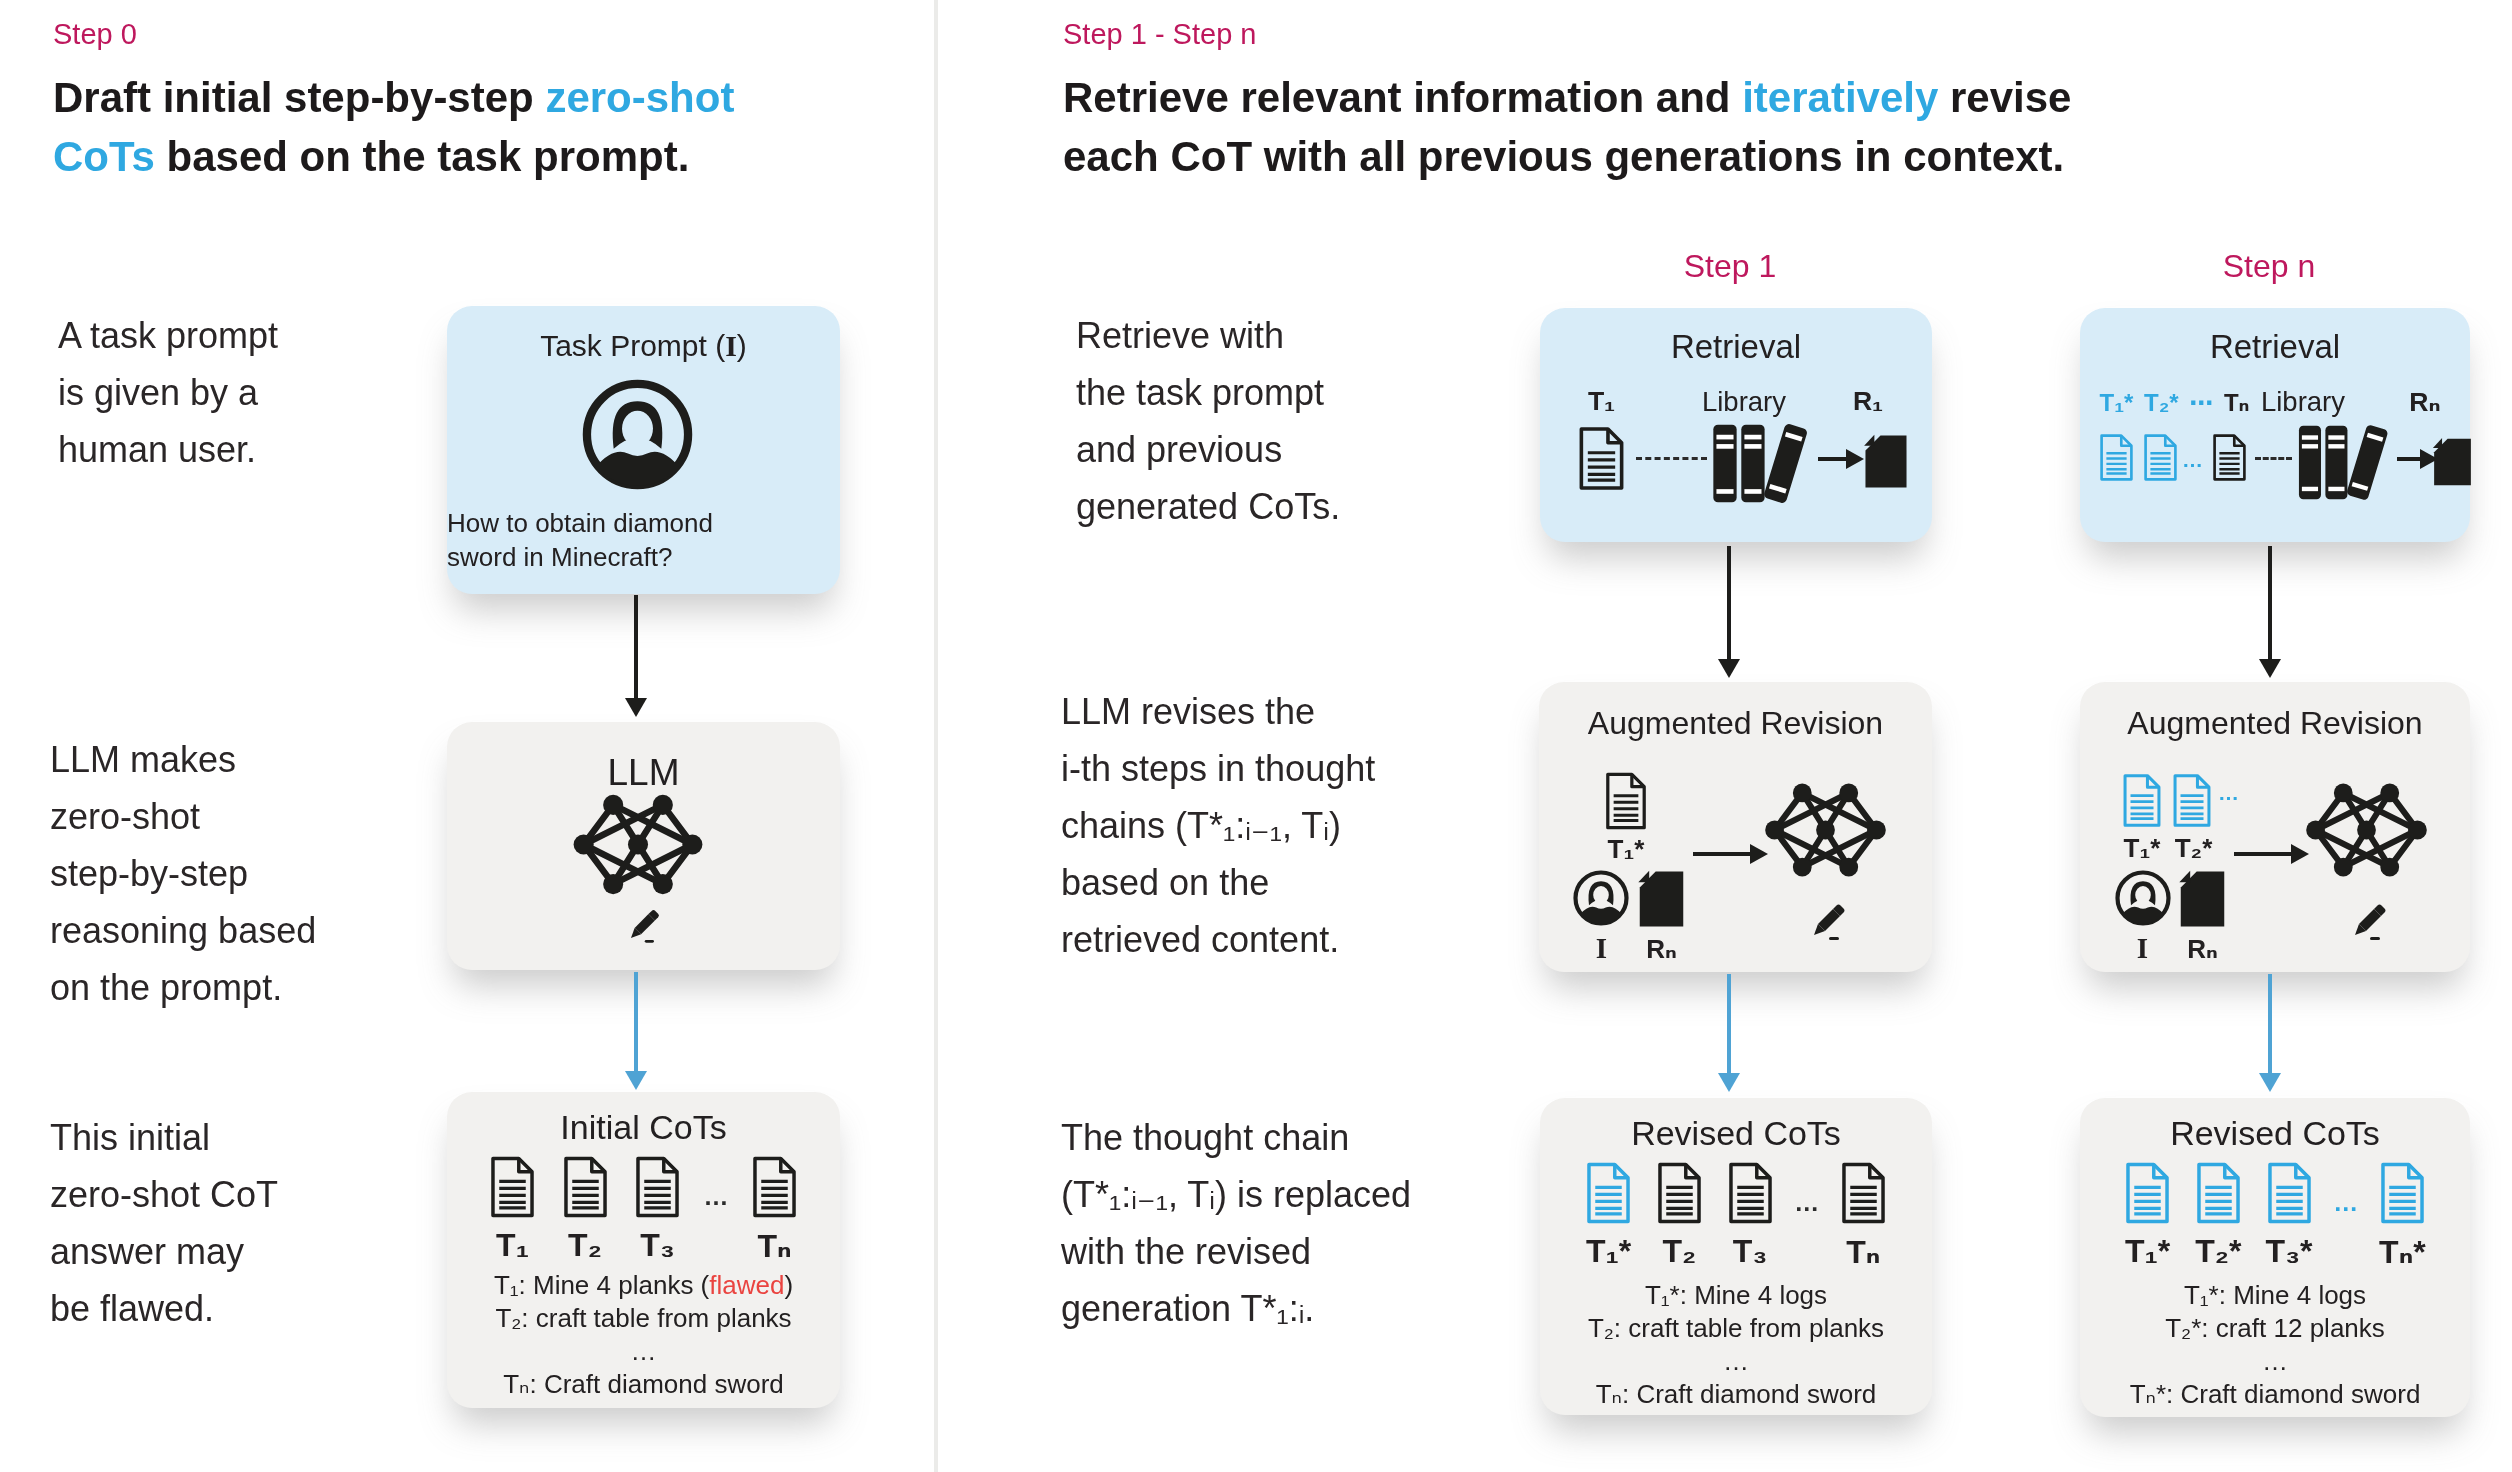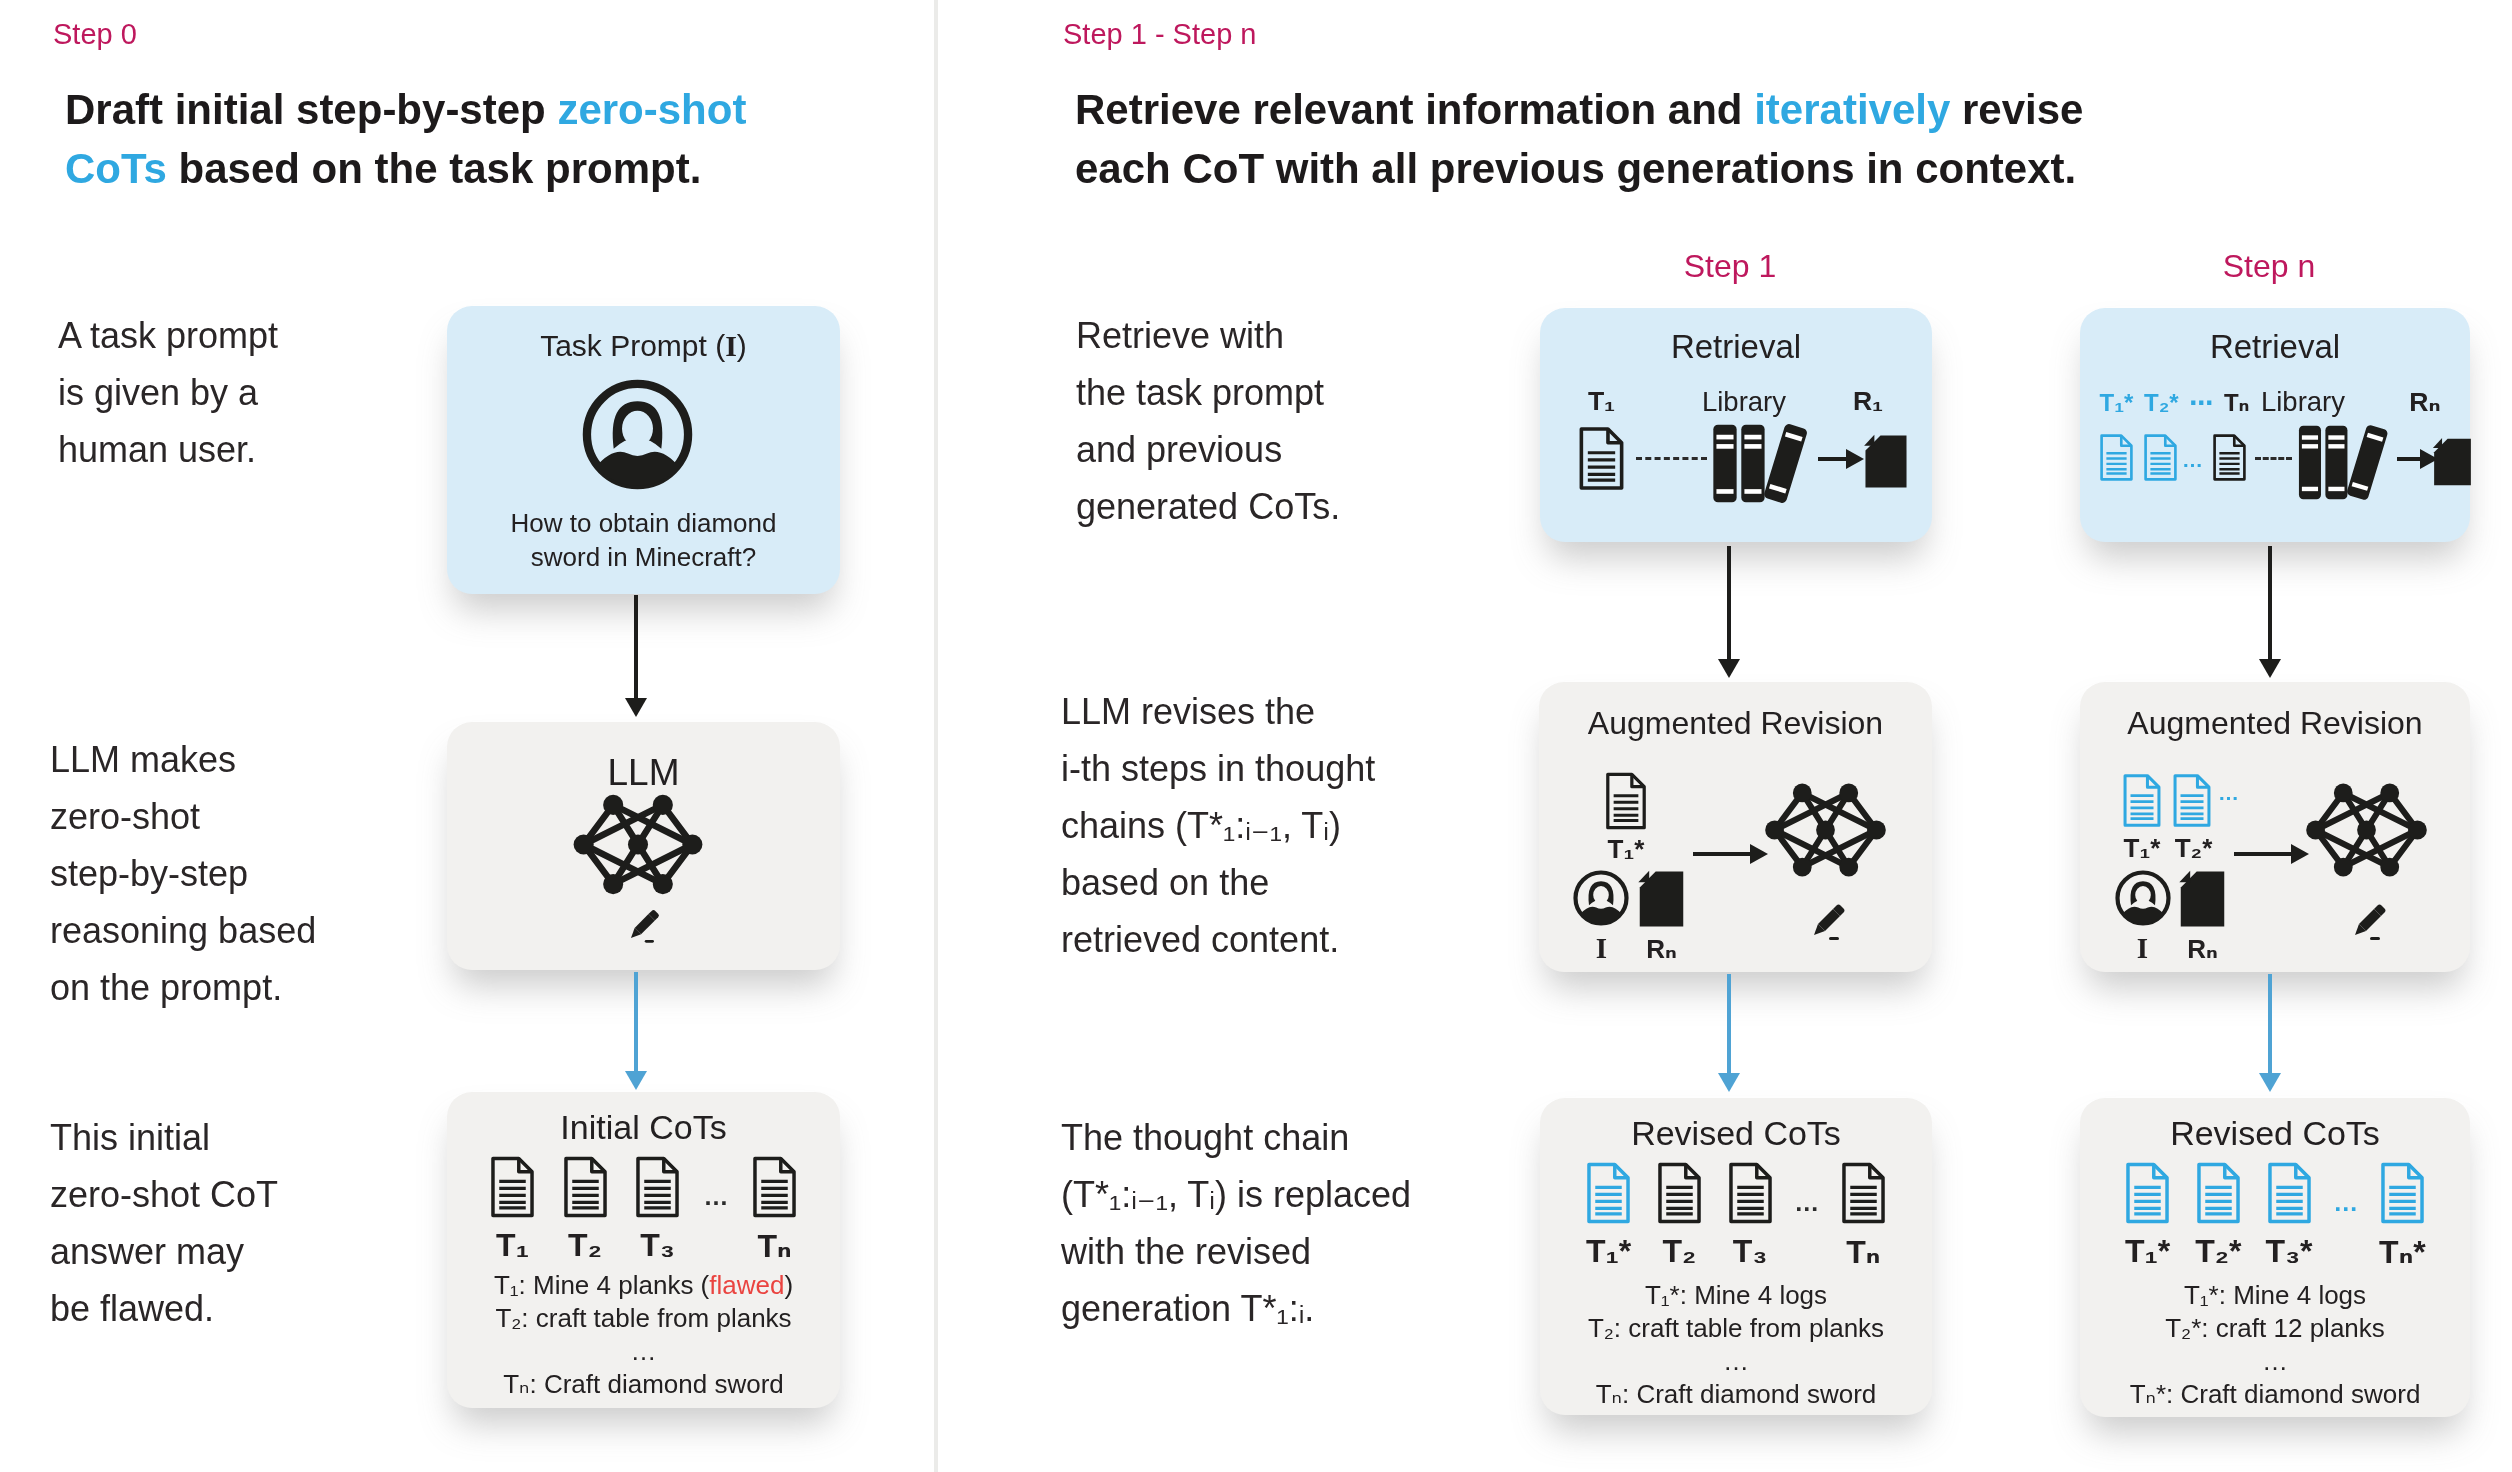--- a/index.html
+++ b/index.html
@@ -2,21 +2,21 @@
 <html style="font-size:14px"><head>
 <meta charset="utf-8">
 <style>
   html,body{margin:0;padding:0;background:#ffffff;}
   .canvas{position:relative;width:2512px;height:1472px;background:#ffffff;overflow:hidden;
           font-family:"Liberation Sans","DejaVu Sans",sans-serif;color:#232021;}
   .abs{position:absolute;}
   .divider{position:absolute;left:934px;top:0;width:4.4px;height:1472px;background:#ebebe9;}
 
   .step-label{position:absolute;font-size:29px;color:#be185d;}
-  .big-title{position:absolute;font-size:42px;font-weight:700;line-height:1.40;color:#1d1a1b;margin:12px;}
+  .big-title{position:absolute;font-size:42px;font-weight:700;line-height:1.40;color:#1d1a1b;margin:0;}
   .blue{color:#2FA8E1;}
   .red{color:#EA4440;}
   .note{position:absolute;font-size:36px;line-height:1.58;color:#2a2627;white-space:pre-line;margin:0;}
 
   .box{position:absolute;border-radius:25px;box-shadow:0 23px 34px -7px rgba(110,110,110,0.35);padding-left:12px;}
   .blue-box{--bg:#D8ECF8;background:var(--bg);}
   .gray-box{--bg:#F2F1EF;background:var(--bg);}
   .box-title{position:absolute;left:0;right:0;text-align:center;color:#232021;}
 
   .sub-label{position:absolute;font-weight:700;font-size:26.6px;color:#232021;text-align:center;}
@@ -36,21 +36,21 @@
 
   .icon{display:block;}
   .ink{color:#1d1d1b;}
   .docs-row{position:absolute;left:0;right:0;display:flex;justify-content:center;gap:23px;}
   .doc-stack{display:flex;flex-direction:column;align-items:center;}
   .row-dots{font-size:25px;font-weight:700;color:#2b2b2b;margin-top:28px;}
   .row-dots.blue{color:#2FA8E1;}
   .lines-block{position:absolute;left:0;right:0;}
   .mini-dots{position:absolute;font-size:21px;font-weight:700;color:#2FA8E1;}
   .tlabels{position:absolute;display:flex;gap:10.6px;font-size:24px;font-weight:700;}
-  .q-text{position:absolute;left:0;right:0;text-align:center;font-size:26px;line-height:1.32;
+  .q-text{position:absolute;left:0;right:0;text-align:left;font-size:26px;line-height:1.32;
           color:#232021;white-space:pre-line;}
 </style>
 </head>
 <body>
 
 <svg width="0" height="0" style="position:absolute" aria-hidden="true">
   <defs>
     <symbol id="sym-person" viewBox="0 0 100 100">
       <circle cx="50" cy="50" r="42.5" fill="none" stroke="currentColor" stroke-width="7"></circle>
       <path d="M30,62 Q25,22 50,22 Q75,22 70,62 Q60,53 50,53 Q40,53 30,62 Z" fill="currentColor"></path>

